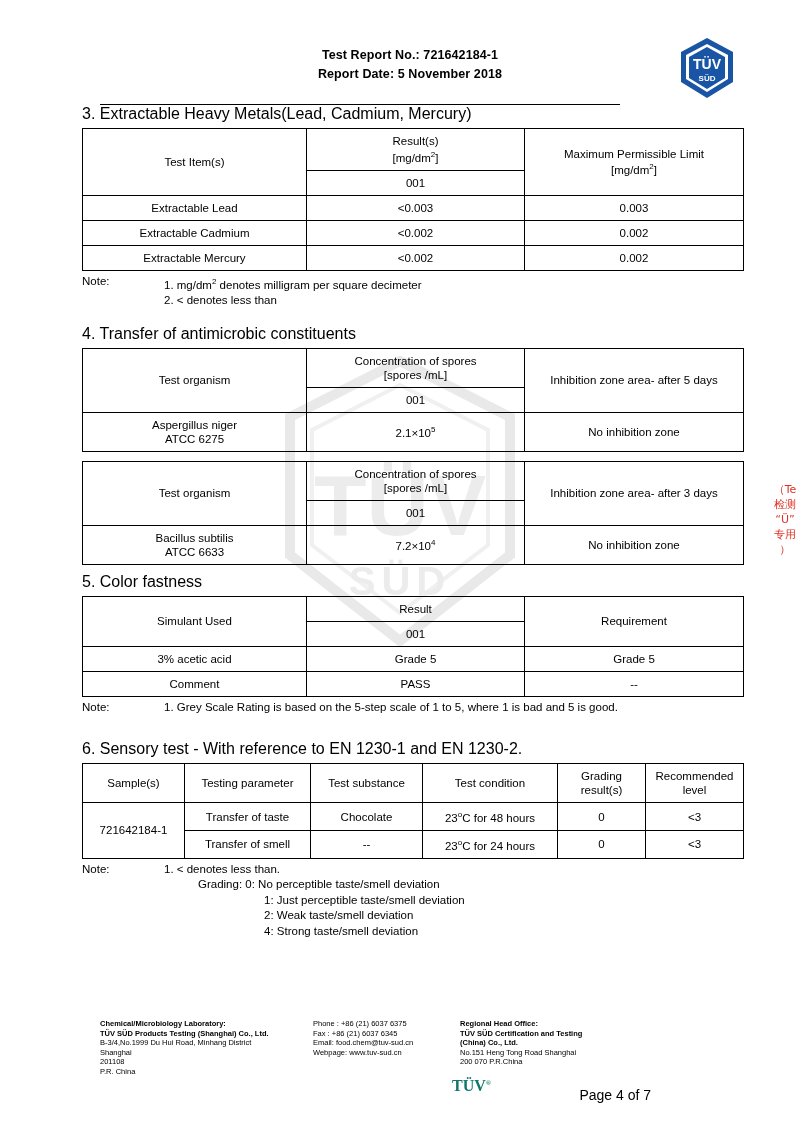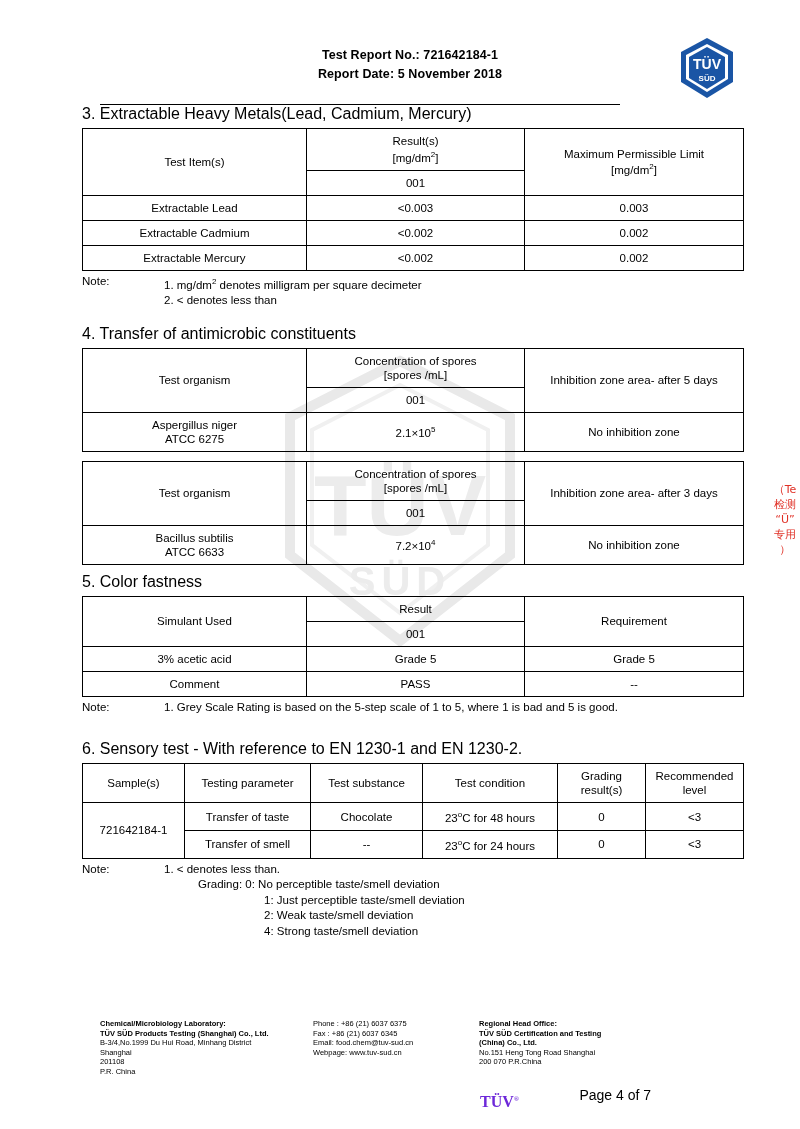--- a/index.html
+++ b/index.html
@@ -130,31 +130,30 @@
   .footer-inner {
     position: relative;
     padding: 0 57px 0 100px;
     height: 110px;
     font-size: 7.5px;
     line-height: 9.6px;
     color: #000;
   }
   .f-col1 { position: absolute; left: 100px; top: 0; width: 200px; }
   .f-col2 { position: absolute; left: 313px; top: 0; width: 160px; }
-  .f-col3 { position: absolute; left: 460px; top: 0; width: 200px; margin-left: 19px; }
+  .f-col3 { position: absolute; left: 460px; top: 0; width: 200px; }
   .f-bold { font-weight: bold; }
   .footer-logo {
     position: absolute;
     left: 452px;
-    top: 76px;
+    top: 60px;
     font-size: 16px;
     font-weight: bold;
-    color: #6d28d9;
+    color: #0f766e;
     font-family: "Liberation Serif", serif;
-    margin-left: 28px;
   }
   .footer-logo sup { font-size: 7px; }
   .page-num {
     position: absolute;
     right: 57px;
     top: 72px;
     font-size: 14px;
   }
 
   

